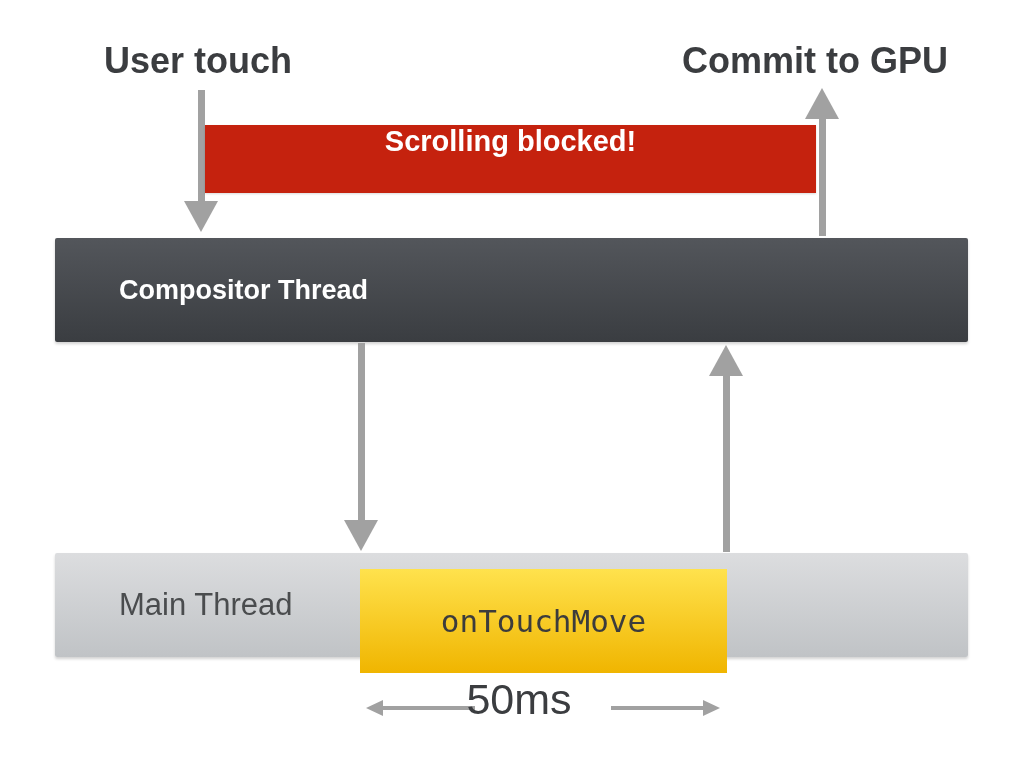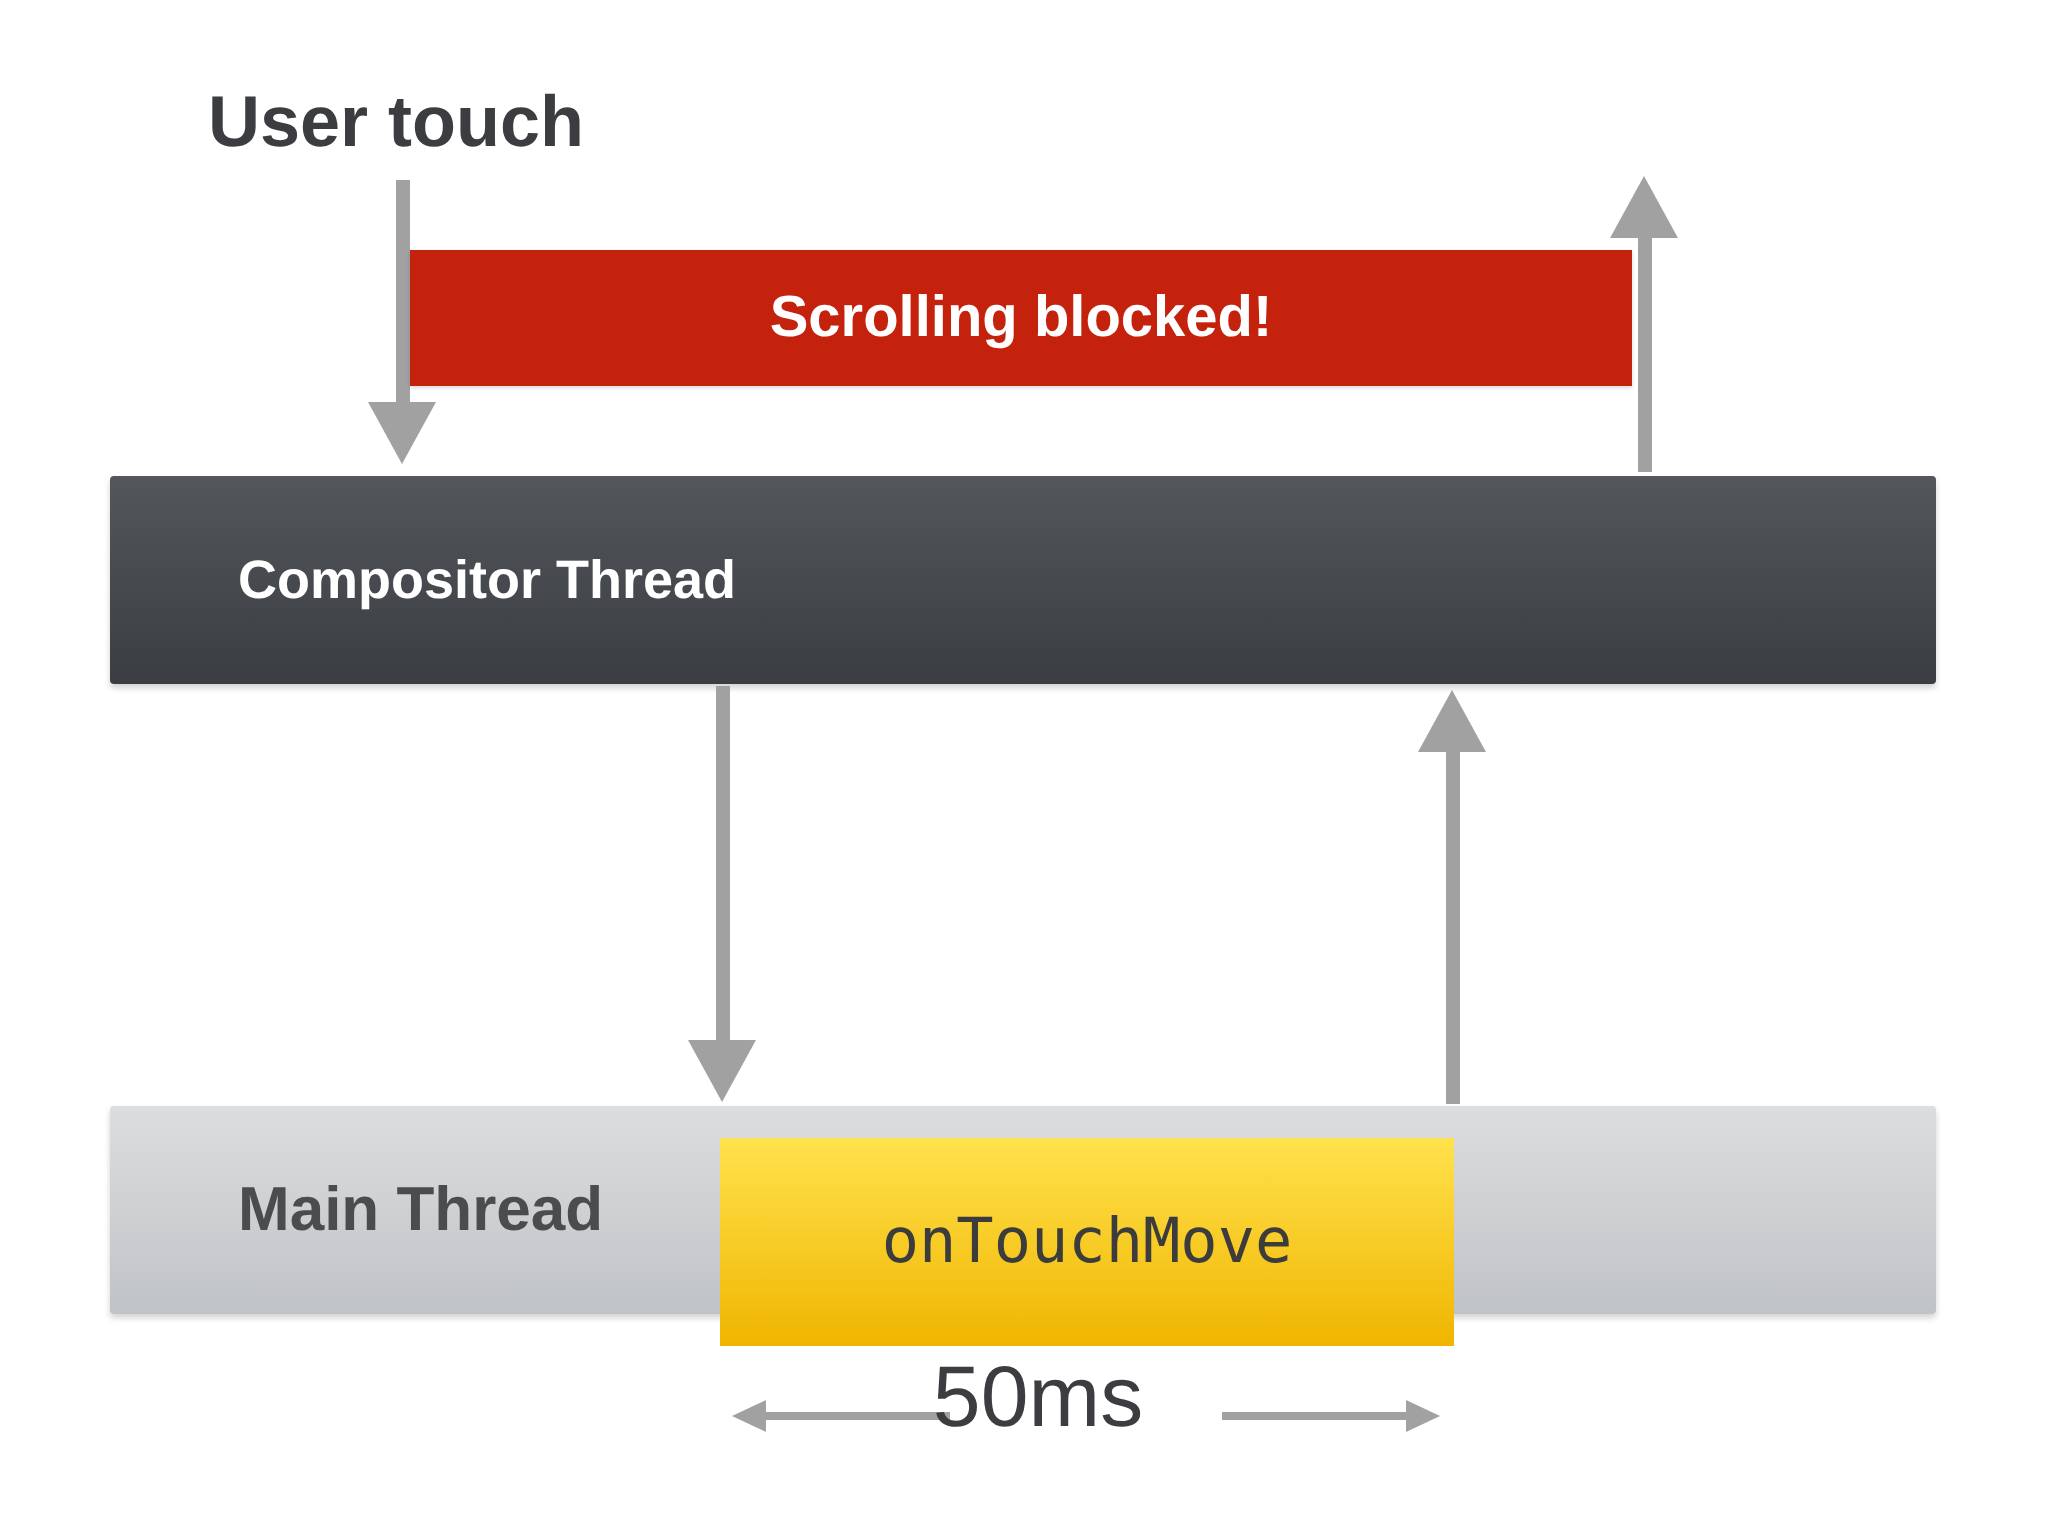--- a/index.html
+++ b/index.html
@@ -33,21 +33,21 @@
     white-space: nowrap;
   }
   .label-user-touch { left: 104px; top: 40px; }
   .label-commit-gpu { left: 682px; top: 40px; }
 
   .blocked-banner {
     position: absolute;
     left: 205px; top: 125px;
     width: 611px; height: 68px;
     background: var(--blocked-banner);
-    display: flex; align-items: center; justify-content: center;
+    display: flex; align-items: flex-start; justify-content: center;
     color: var(--text-white);
     font-size: 29px; font-weight: bold;
     box-shadow: 0 1px 2px rgba(0,0,0,0.15);
   }
 
   .thread-bar {
     position: absolute;
     left: 55px;
     width: 913px; height: 104px;
     display: flex; align-items: center;
@@ -64,21 +64,21 @@
     font-size: 27px; font-weight: bold;
     position: relative; z-index: 2;
   }
   .main-bar {
     top: 553px;
     background: linear-gradient(var(--main-top), var(--main-bottom));
   }
   .main-bar .bar-label {
     margin-left: 64px;
     color: #4a4c4e;
-    font-size: 31px; font-weight: bold;
+    font-size: 31px; font-weight: normal;
     position: relative; z-index: 2;
   }
   .busy-block {
     position: absolute;
     left: 305px; top: 0;
     width: 367px; height: 104px;
     background: linear-gradient(var(--busy-top), var(--busy-bottom));
     display: flex; align-items: center; justify-content: center;
     z-index: 1;
     margin-top: 16px;
@@ -143,20 +143,21 @@
     color: var(--text-dark);
   }
 </style>
 </head>
 <body>
 
 <div class="canvas">
 
   <div class="top-label label-user-touch">User touch</div>
 
+  <div class="top-label label-commit-gpu">Commit to GPU</div>
 
   <div class="varrow arrow-user-touch">
     <div class="shaft"></div>
     <div class="head-down"></div>
   </div>
 
   <div class="varrow arrow-commit-gpu">
     <div class="head-up"></div>
     <div class="shaft"></div>
   </div>

